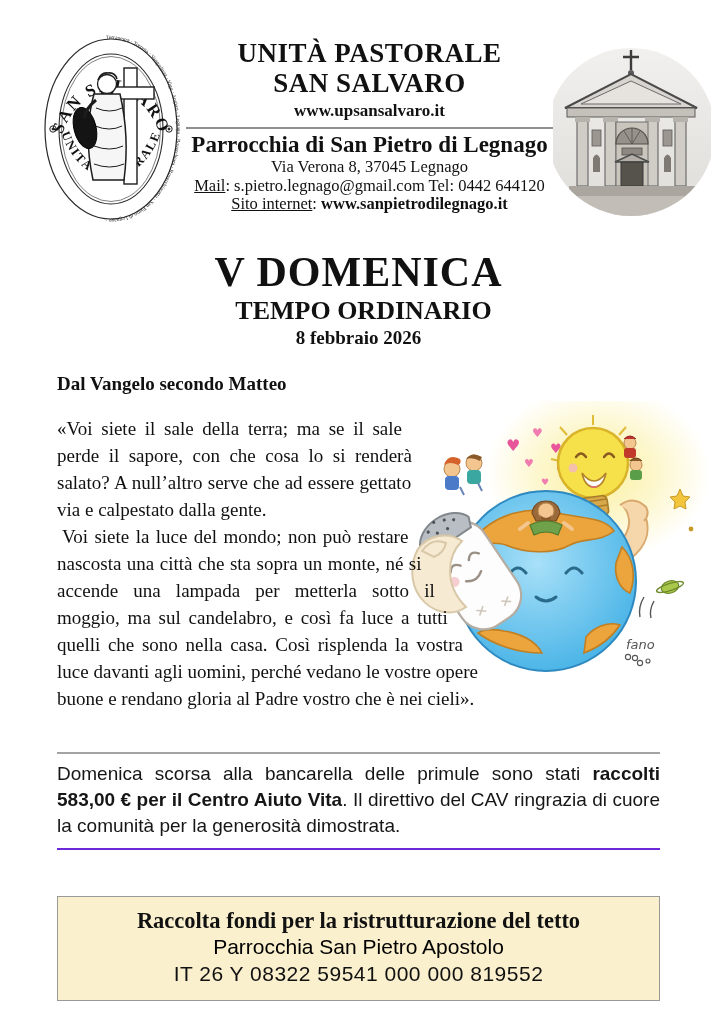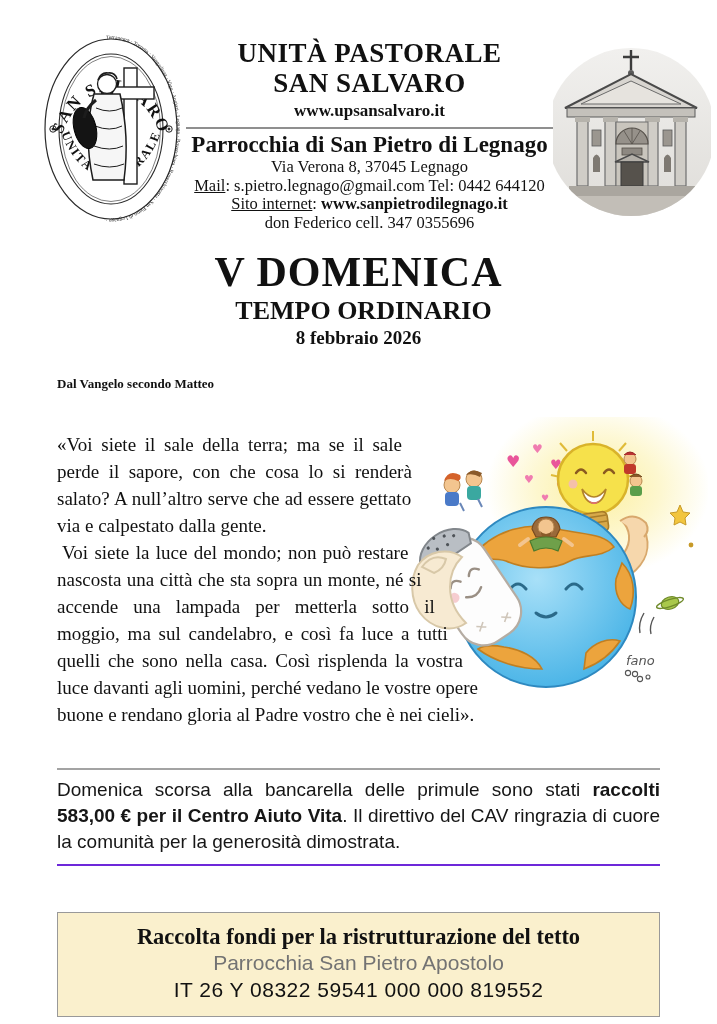--- a/index.html
+++ b/index.html
@@ -17,35 +17,35 @@
   .u{text-decoration:underline;}
   .b{font-weight:bold;}
   .photo-wrap{width:158px;flex:0 0 158px;padding-top:10px;}
   
   .title-block{text-align:center;margin-top:18px;}
   .title-main{font-size:42px;font-weight:bold;line-height:44px;letter-spacing:1px;}
   .title-sub{font-size:26px;font-weight:bold;line-height:29px;margin-top:2px;padding-left:10px;}
   .title-date{font-size:19px;line-height:22px;margin-top:2px;font-weight:bold;}
   
   .gospel{padding:0 57px;margin-top:24px;}
-  .gospel-heading{font-size:13px;font-weight:bold;line-height:22px;margin:0 0 36px 0;}
+  .gospel-heading{font-size:19px;font-weight:bold;line-height:22px;margin:0 0 20px 0;}
   .illustration{float:right;width:300px;height:278px;margin:-14px -48px 0 6px;
     shape-outside:polygon(0 0,100% 0,100% 100%,34% 100%,18% 72%,2% 40%,6% 16%);}
   .gospel p{margin:0;font-size:19px;line-height:27px;text-align:justify;}
   .indent{text-indent:5px;}
   
   .cav{margin:40px 57px 0 57px;border-top:2px solid #a3a3a3;border-bottom:2px solid #6d28d9;
        padding:7px 0 9px 0;font-family:"Liberation Sans",sans-serif;
        font-size:19px;line-height:26px;text-align:justify;color:#161616;}
   .cav .b{font-weight:bold;}
   
   .fund-box{margin:46px 57px 0 57px;border:1px solid #999999;background:#faf0cd;
             text-align:center;padding:10px 6px 13px 6px;}
   .fund-title{font-size:22.5px;font-weight:bold;line-height:27px;font-family:"Liberation Serif",serif;}
-  .fund-sub{font-size:21px;line-height:26px;font-family:"Liberation Sans",sans-serif;color:#737373;}
+  .fund-sub{font-size:21px;line-height:26px;font-family:"Liberation Sans",sans-serif;color:#000000;}
   .fund-iban{font-size:21px;font-weight:normal;line-height:27px;font-family:"Liberation Sans",sans-serif;letter-spacing:.5px;}
 </style>
 </head>
 <body>
 
 <div class="page">
 
   <div class="header">
 
     <div class="logo-wrap">
@@ -93,21 +93,20 @@
 
     <div class="header-center">
       <div class="org-line">UNITÀ PASTORALE</div>
       <div class="org-line">SAN SALVARO</div>
       <div class="org-site">www.upsansalvaro.it</div>
       <hr class="header-rule">
       <div class="parish-name">Parrocchia di San Pietro di Legnago</div>
       <div class="header-small">Via Verona 8, 37045 Legnago</div>
       <div class="header-small"><span class="u">Mail</span><span>: s.pietro.legnago@gmail.com Tel: 0442 644120</span></div>
       <div class="header-small"><span class="u">Sito internet</span><span>: </span><span class="b">www.sanpietrodilegnago.it</span></div>
-      <div class="header-small">don Federico cell. 347 0355696</div>
     </div>
 
     <div class="photo-wrap">
       <svg width="158" height="180" viewBox="0 0 158 180">
         <defs>
           <clipPath id="photoClip">
               <circle cx="78" cy="92" r="84"></circle>
             </clipPath>
           <linearGradient id="skyG" x1="0" y1="0" x2="0" y2="1">
             <stop offset="0" stop-color="#f2f1ef"></stop>

